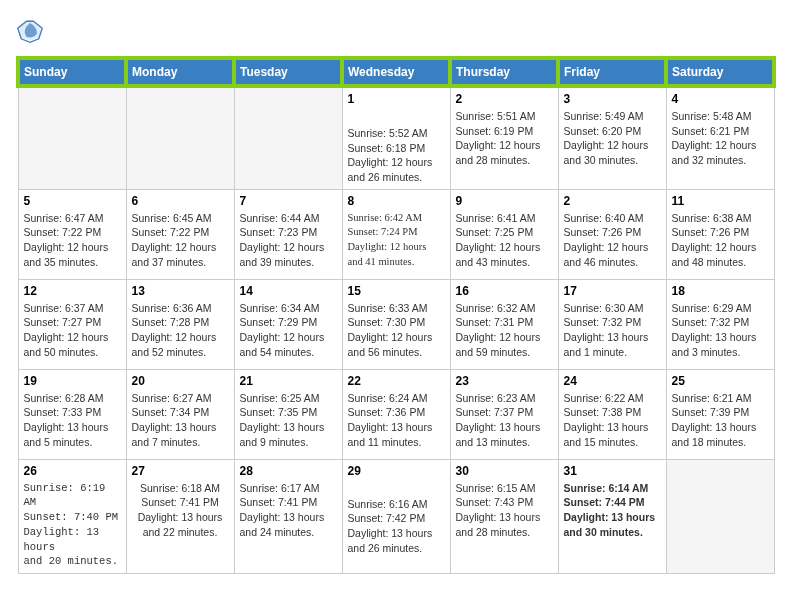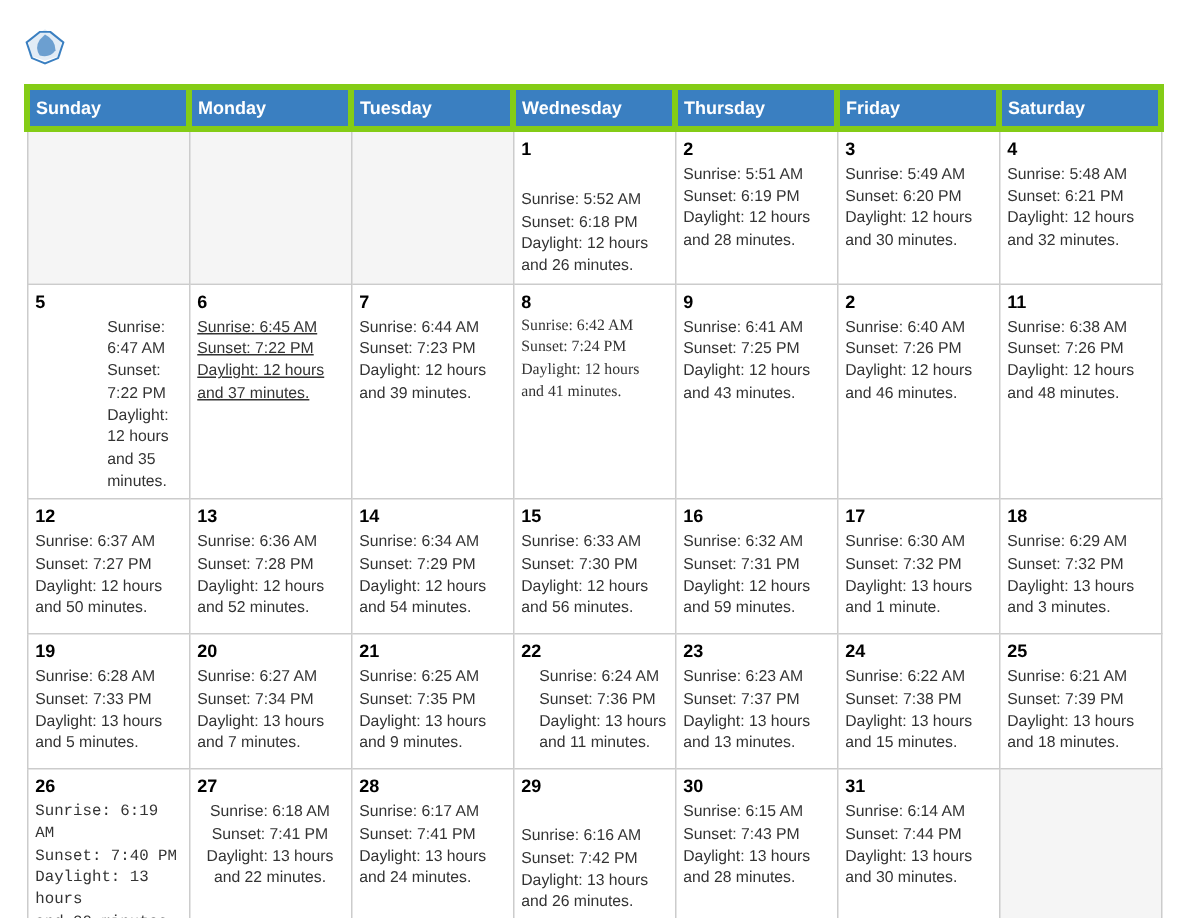--- a/index.html
+++ b/index.html
@@ -148,28 +148,28 @@
           <span class="day-number">4</span>
           <div class="day-info" style="white-space: pre-line;">Sunrise: 5:48 AM
 Sunset: 6:21 PM
 Daylight: 12 hours
 and 32 minutes.</div>
         </td>
       </tr>
       <tr class="week-row">
         <td>
           <span class="day-number">5</span>
-          <div class="day-info" style="white-space: pre-line; margin-left: 48px;">Sunrise: 6:47 AM
+          <div class="day-info" style="white-space: pre-line;">Sunrise: 6:47 AM
 Sunset: 7:22 PM
 Daylight: 12 hours
 and 35 minutes.</div>
         </td>
         <td>
           <span class="day-number">6</span>
-          <div class="day-info" style="white-space: pre-line; text-decoration: underline;">Sunrise: 6:45 AM
+          <div class="day-info" style="white-space: pre-line;">Sunrise: 6:45 AM
 Sunset: 7:22 PM
 Daylight: 12 hours
 and 37 minutes.</div>
         </td>
         <td>
           <span class="day-number">7</span>
           <div class="day-info" style="white-space: pre-line;">Sunrise: 6:44 AM
 Sunset: 7:23 PM
 Daylight: 12 hours
 and 39 minutes.</div>
@@ -271,21 +271,21 @@
         </td>
         <td>
           <span class="day-number">21</span>
           <div class="day-info" style="white-space: pre-line;">Sunrise: 6:25 AM
 Sunset: 7:35 PM
 Daylight: 13 hours
 and 9 minutes.</div>
         </td>
         <td>
           <span class="day-number">22</span>
-          <div class="day-info" style="white-space: pre-line; margin-left: 12px;">Sunrise: 6:24 AM
+          <div class="day-info" style="white-space: pre-line;">Sunrise: 6:24 AM
 Sunset: 7:36 PM
 Daylight: 13 hours
 and 11 minutes.</div>
         </td>
         <td>
           <span class="day-number">23</span>
           <div class="day-info" style="white-space: pre-line;">Sunrise: 6:23 AM
 Sunset: 7:37 PM
 Daylight: 13 hours
 and 13 minutes.</div>
@@ -336,21 +336,21 @@
         </td>
         <td>
           <span class="day-number">30</span>
           <div class="day-info" style="white-space: pre-line;">Sunrise: 6:15 AM
 Sunset: 7:43 PM
 Daylight: 13 hours
 and 28 minutes.</div>
         </td>
         <td>
           <span class="day-number">31</span>
-          <div class="day-info" style="white-space: pre-line;">Sunrise: 6:14 AM
+          <div class="day-info" style="white-space: pre-line; font-weight: bold;">Sunrise: 6:14 AM
 Sunset: 7:44 PM
 Daylight: 13 hours
 and 30 minutes.</div>
         </td>
         <td class="empty"></td>
       </tr>
     </tbody>
 </table>
 
 </body></html>

